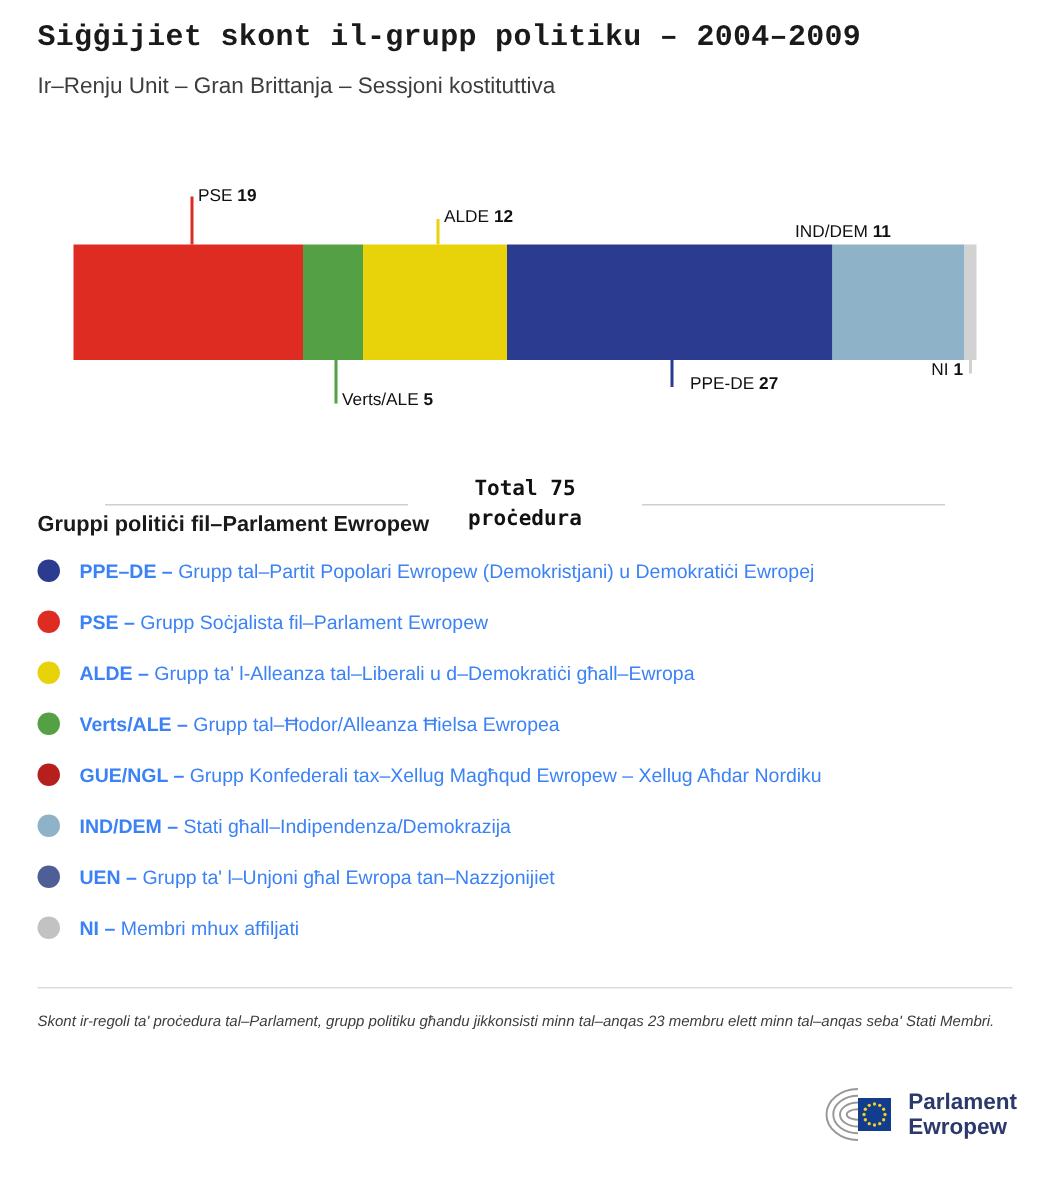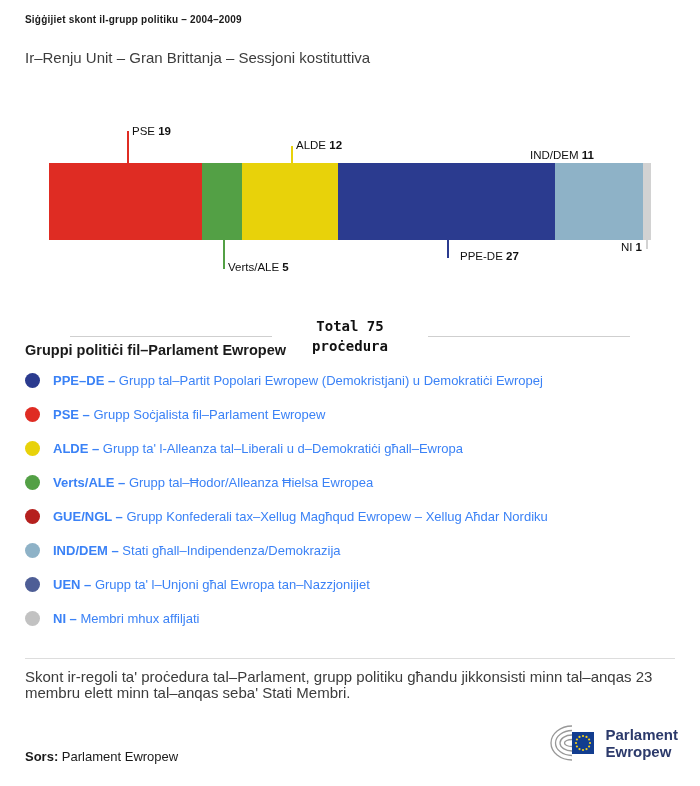--- a/index.html
+++ b/index.html
@@ -1,21 +1,21 @@
 <!DOCTYPE html>
 <html><head>
 <meta charset="utf-8">
 <style>
   * { margin:0; padding:0; box-sizing:border-box; }
   html,body { background:#ffffff; }
   .page {
     position:relative; width:700px; height:786px; background:#fff;
     font-family:"Liberation Sans", sans-serif; color:#1a1a1a; overflow:hidden;
   }
-  .title { position:absolute; left:25px; top:14px; font-size:10px; font-weight:700; letter-spacing:.2px; }
+  .title { position:absolute; left:25px; top:14px; font-size:20px; font-weight:700; letter-spacing:.2px;font-family:Liberation Mono, monospace; }
   .subtitle { position:absolute; left:25px; top:49px; font-size:15px; font-weight:400; color:#3d3d3d; }
 
   
   .bar { position:absolute; left:49px; top:163px; width:602px; height:77px; display:flex; }
   .seg { height:100%; }
   .leader { position:absolute; width:2px; }
   .seg-label { position:absolute; font-size:11.5px; font-weight:400; white-space:nowrap; color:#111; }
   .seg-label b { font-weight:700; }
 
   .line-pse   { left:127px; top:131px; height:32px; }
@@ -41,21 +41,21 @@
 
   
   .legend { position:absolute; left:25px; top:342px; width:655px; }
   .legend-heading { font-size:14.5px; font-weight:700; margin-bottom:5px; }
   .legend-item { display:flex; align-items:center; height:34px; }
   .swatch { width:15px; height:15px; border-radius:50%; margin-right:13px; flex:0 0 15px; }
   .legend-text { font-size:13px; color:#3b82f6; }
   .legend-text b { font-weight:700; }
 
   .divider { position:absolute; left:25px; top:658px; width:650px; height:1px; background:#dddddd; }
-  .footnote { position:absolute; left:25px; top:669px; width:652px; font-size:15px; line-height:16px; color:#3c3c3c; }
+  .footnote { position:absolute; left:25px; top:669px; width:652px; font-size:10px; line-height:26px; color:#3c3c3c;font-style:italic; }
   .source { position:absolute; left:25px; top:749px; font-size:13px; color:#1a1a1a; }
   .source b { font-weight:700; }
 
   .logo { position:absolute; right:22px; top:722px; display:flex; align-items:center; gap:7px; }
   .logo-text { font-size:15px; font-weight:700; line-height:17px; color:#2c3a6b; }
 </style>
 </head>
 <body>
 
 <div class="page">
@@ -133,21 +133,20 @@
     </div>
     <div class="legend-item">
       <span class="swatch" style="background: rgb(194, 194, 194);"></span>
       <span class="legend-text"><b>NI –</b> <span>Membri mhux affiljati</span></span>
     </div>
   </div>
 
   <div class="divider"></div>
   <div class="footnote">Skont ir-regoli ta' proċedura tal–Parlament, grupp politiku għandu jikkonsisti minn tal–anqas 23 membru elett minn tal–anqas seba' Stati Membri.</div>
 
-  <div class="source"><b>Sors:</b> <span>Parlament Ewropew</span></div>
 
   <div class="logo">
     <svg width="64" height="42" viewBox="0 0 64 42">
       <g fill="none" stroke="#989898" stroke-width="1.3">
         <path d="M38 4 A21 17 0 0 0 38 38"></path>
         <path d="M38 8.5 A16.5 12.5 0 0 0 38 33.5"></path>
         <path d="M38 13 A12 8 0 0 0 38 29"></path>
         <path d="M38 17.5 A7.5 3.5 0 0 0 38 24.5"></path>
       </g>
       <rect x="38" y="10" width="22" height="22" fill="#123d8f"></rect>

